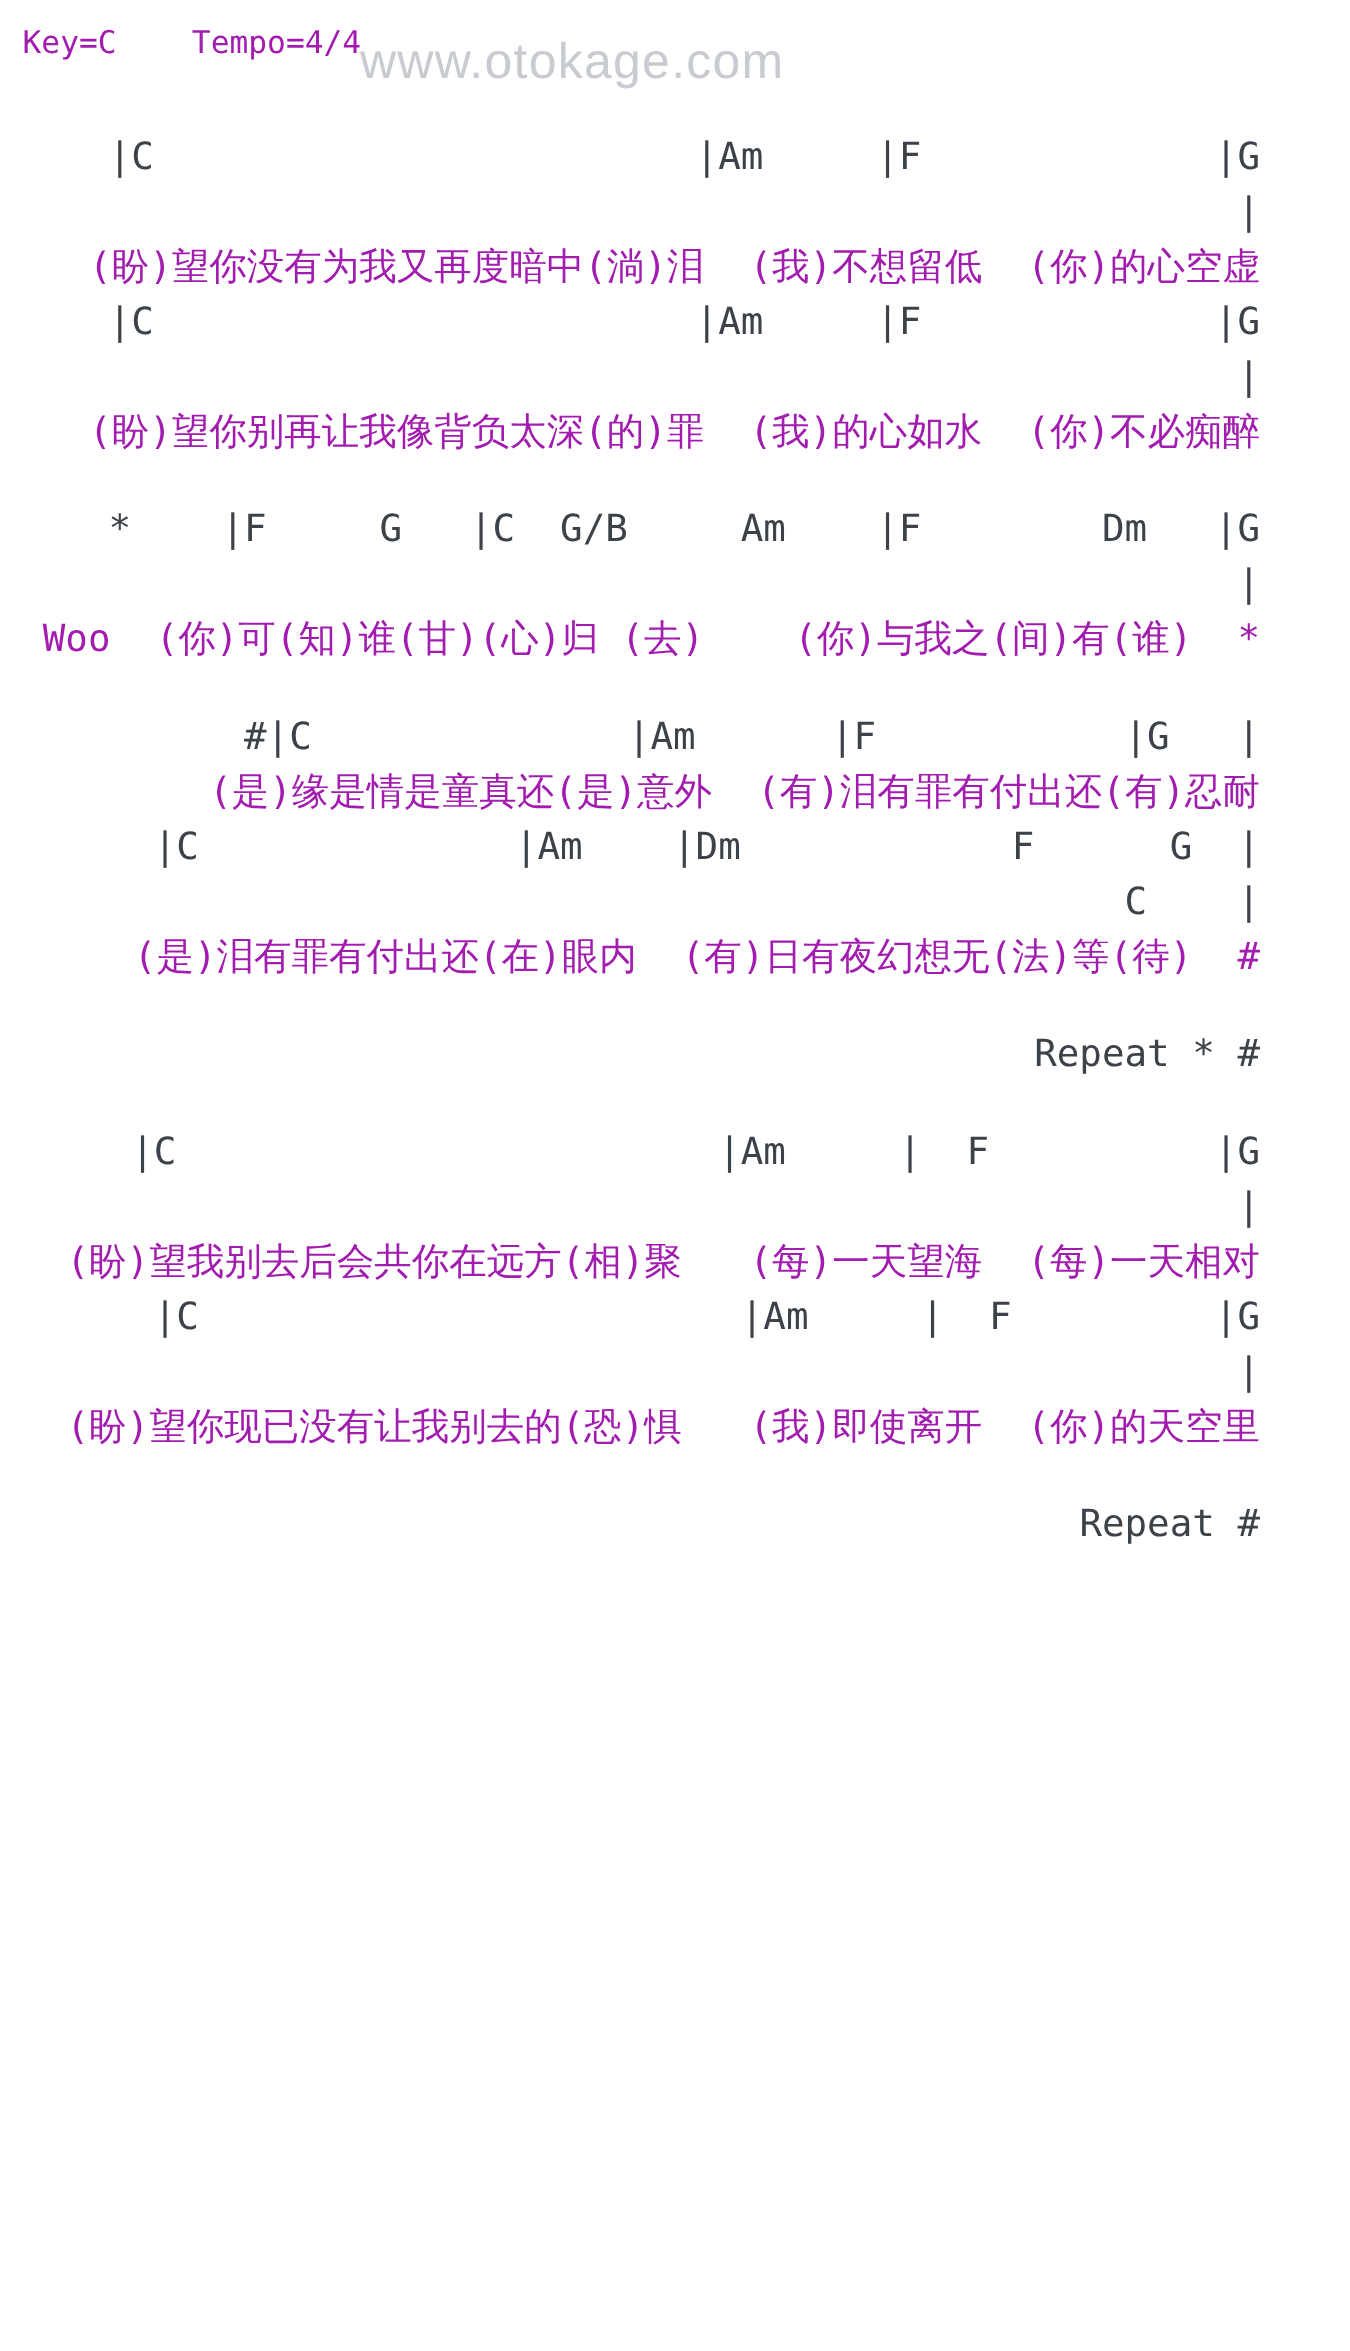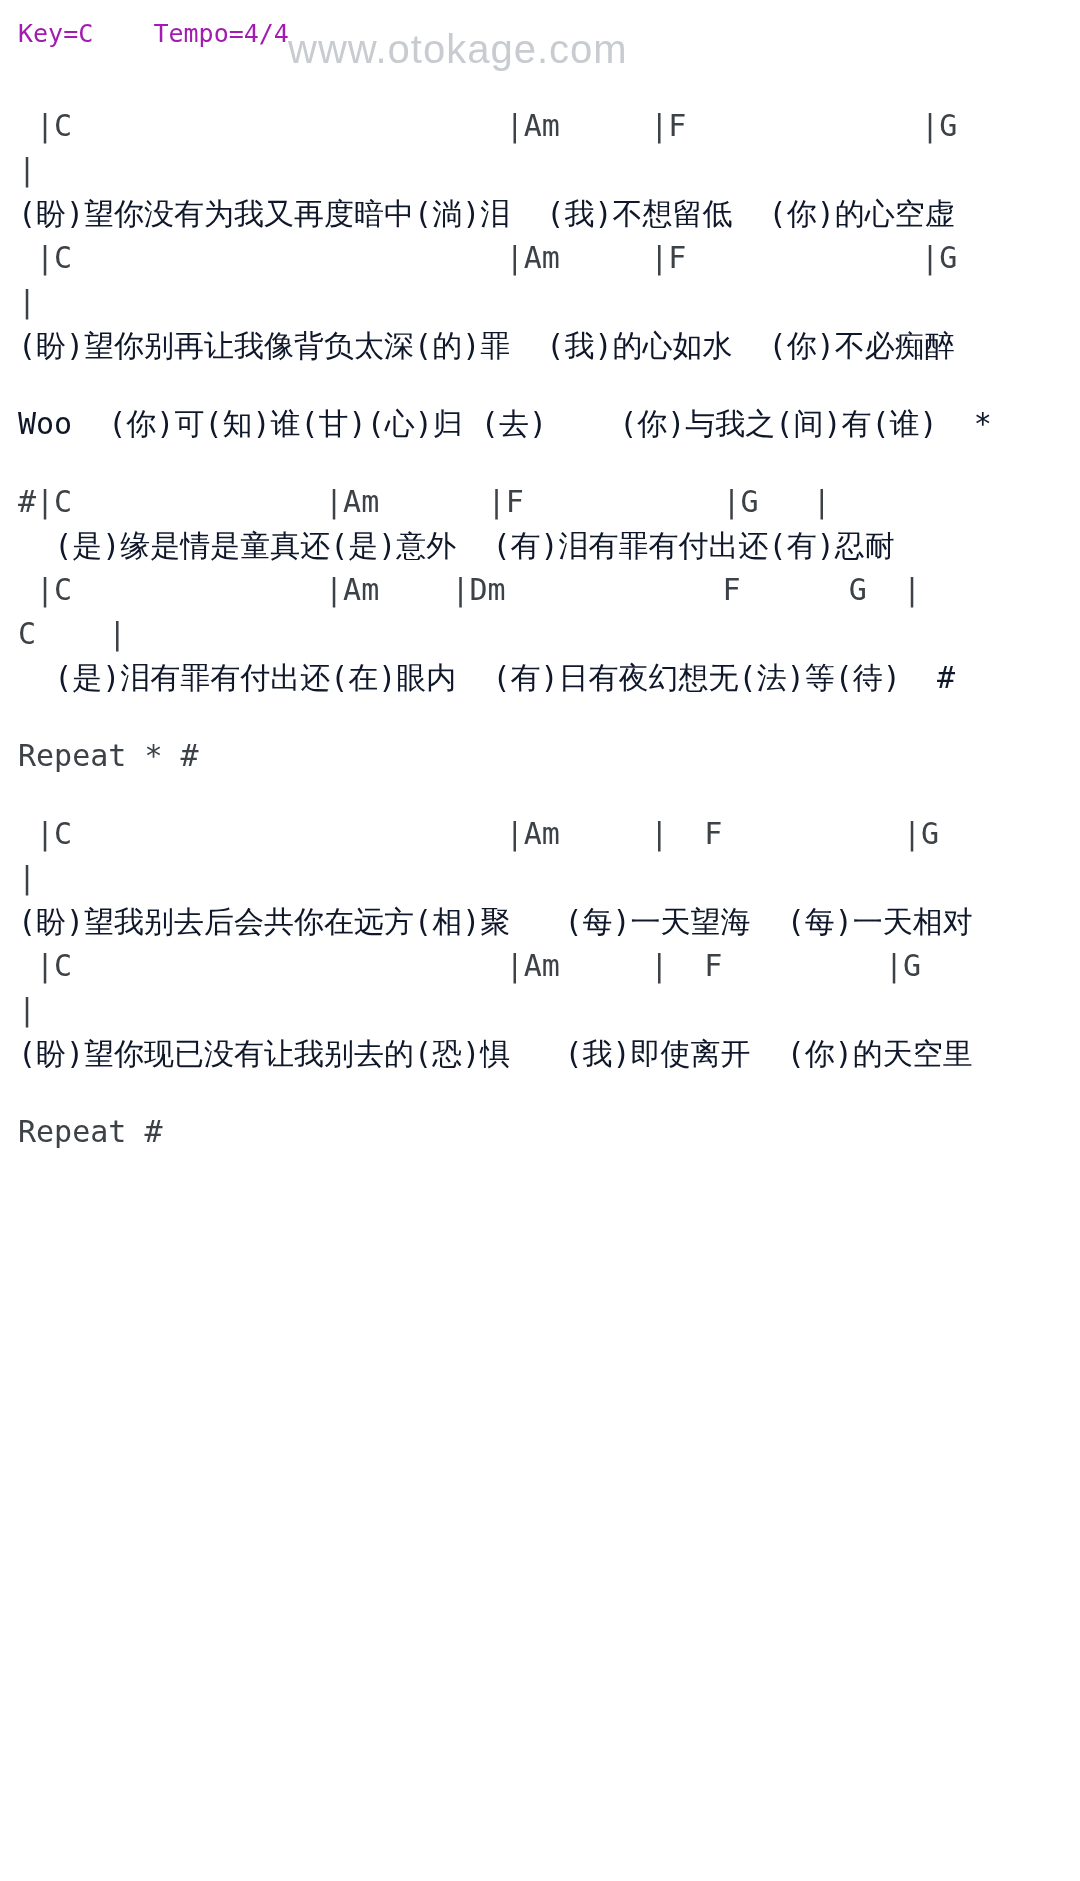--- a/index.html
+++ b/index.html
@@ -52,20 +52,21 @@
     white-space: pre;
     z-index: 6;
     color: #a21caf;
   }
 
   .blocks {
     position: absolute;
     left: 0;
     top: 104px;
     width: 1012px;
+    text-align: right;
   }
 
   .block {
     margin: 0 0 34px 0;
   }
 
   
   .row {
     font-size: 30px;
     line-height: 44px;
@@ -76,21 +77,21 @@
     padding-right: 4px;
     margin: 0;
     letter-spacing: 0px;
   }
 
   .row.chords {
     color: #3c4247;
   }
 
   .row.lyrics {
-    color: #0f172a;
+    color: #a21caf;
   }
 
   .row.marker {
     color: #3c4247;
   }
 </style>
 </head>
 <body>
 
 <div class="watermark">www.otokage.com</div>
@@ -100,20 +101,21 @@
   <div class="meta-line">Key=C    Tempo=4/4</div>
 
   <div class="blocks">
       <div class="block">
         <div class="row chords"> |C                        |Am     |F             |G       |</div>
         <div class="row lyrics">(盼)望你没有为我又再度暗中(淌)泪  (我)不想留低  (你)的心空虚</div>
         <div class="row chords"> |C                        |Am     |F             |G       |</div>
         <div class="row lyrics">(盼)望你别再让我像背负太深(的)罪  (我)的心如水  (你)不必痴醉</div>
       </div>
       <div class="block">
+        <div class="row chords">*    |F     G   |C  G/B     Am    |F        Dm   |G        |</div>
         <div class="row lyrics">Woo  (你)可(知)谁(甘)(心)归 (去)    (你)与我之(间)有(谁)  *</div>
       </div>
       <div class="block">
         <div class="row chords">#|C              |Am      |F           |G   |</div>
         <div class="row lyrics">  (是)缘是情是童真还(是)意外  (有)泪有罪有付出还(有)忍耐</div>
         <div class="row chords"> |C              |Am    |Dm            F      G  |    C    |</div>
         <div class="row lyrics">  (是)泪有罪有付出还(在)眼内  (有)日有夜幻想无(法)等(待)  #</div>
       </div>
       <div class="block">
         <div class="row marker">Repeat * #</div>

